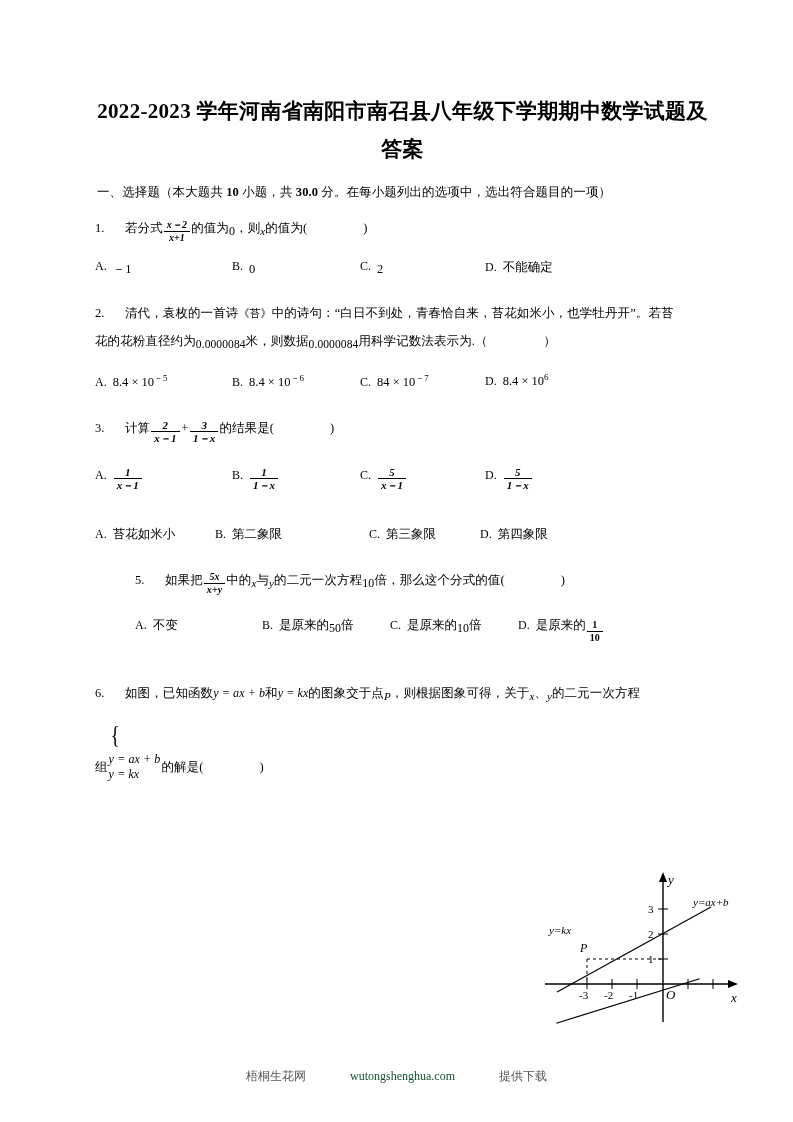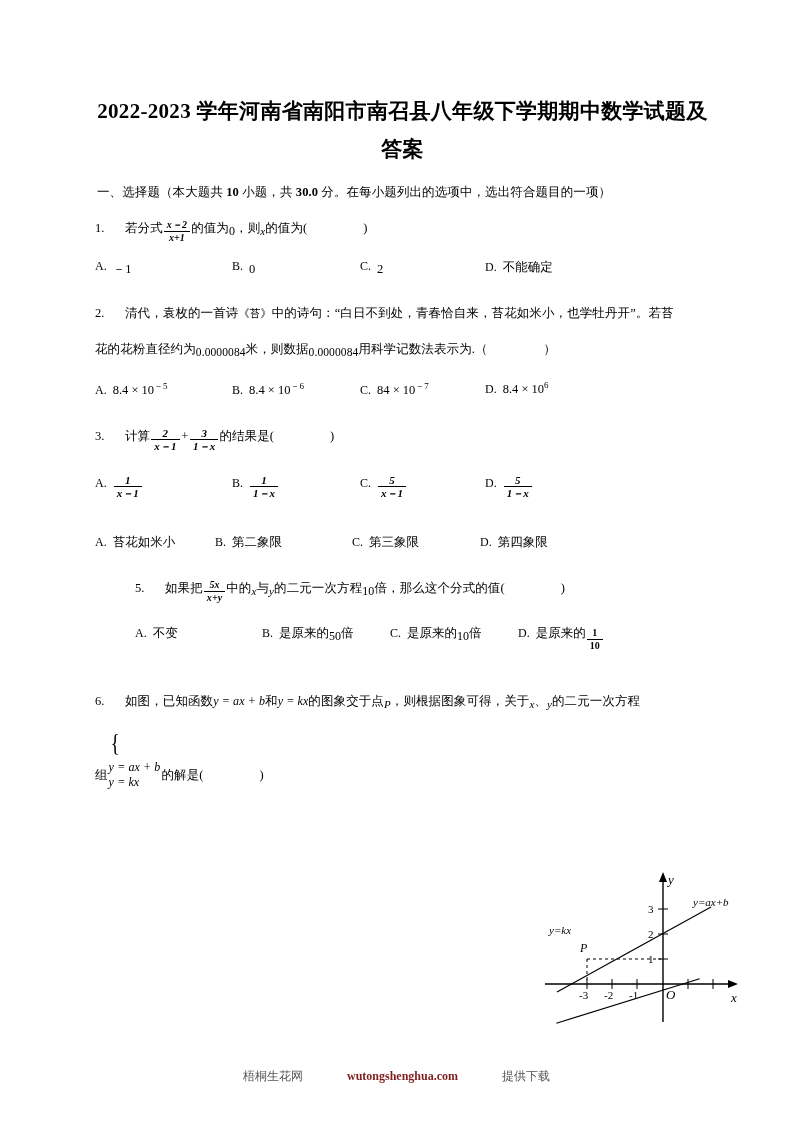--- a/index.html
+++ b/index.html
@@ -181,22 +181,22 @@
     left: 0;
     top: 1068px;
     width: 793px;
     text-align: center;
     font-size: 12px;
     color: #555;
   }
   .footer span { margin: 0 22px; }
   .footer .site {
     font-family: "Liberation Serif", serif;
-    font-weight: bold;
-    color: #7f1d1d;
+    font-weight: normal;
+    color: #14532d;
   }
 </style>
 </head>
 <body>
 
 <div class="page">
   <div class="content">
 
     <div class="doc-title">2022-2023 学年河南省南阳市南召县八年级下学期期中数学试题及答案</div>
 
@@ -213,21 +213,21 @@
         <div class="opt" style="left:137px;"><span class="lbl">B.</span><span class="numsm val">0</span></div>
         <div class="opt" style="left:265px;"><span class="lbl">C.</span><span class="numsm val">2</span></div>
         <div class="opt" style="left:390px;"><span class="lbl">D.</span><span class="val">不能确定</span></div>
       </div>
     </div>
 
     <div class="question" style="margin-top:20px;">
       <div class="q-line">
         <span class="q-num">2.</span><span>清代，袁枚的一首诗</span><span style="font-size:11px;">《苔》</span><span>中的诗句：“白日不到处，青春恰自来，苔花如米小，也学牡丹开”。若苔</span>
       </div>
-      <div class="q-line" style="margin-top:8px;">
+      <div class="q-line" style="">
         <span>花的花粉直径约为</span><span class="sub-small">0.0000084</span><span>米，则数据</span><span class="sub-small">0.0000084</span><span>用科学记数法表示为.（</span><span style="display:inline-block;width:56px;"></span><span>）</span>
       </div>
       <div class="options">
         <div class="opt" style="left:0px;"><span class="lbl">A.</span><span class="sci"><span>8.4 × 10</span><sup>－5</sup></span></div>
         <div class="opt" style="left:137px;"><span class="lbl">B.</span><span class="sci"><span>8.4 × 10</span><sup>－6</sup></span></div>
         <div class="opt" style="left:265px;"><span class="lbl">C.</span><span class="sci"><span>84 × 10</span><sup>－7</sup></span></div>
         <div class="opt" style="left:390px;"><span class="lbl">D.</span><span class="sci"><span>8.4 × 10</span><sup>6</sup></span></div>
       </div>
     </div>
 
@@ -240,21 +240,21 @@
         <div class="opt" style="left:137px;"><span class="lbl">B.</span><span class="frac big"><span class="num">1</span><span class="den">1－x</span></span></div>
         <div class="opt" style="left:265px;"><span class="lbl">C.</span><span class="frac big"><span class="num">5</span><span class="den">x－1</span></span></div>
         <div class="opt" style="left:390px;"><span class="lbl">D.</span><span class="frac big"><span class="num">5</span><span class="den">1－x</span></span></div>
       </div>
     </div>
 
     <div class="question" style="margin-top:26px;">
       <div class="options" style="margin-top:10px;">
         <div class="opt" style="left:0px;"><span class="lbl">A.</span><span class="val">苔花如米小</span></div>
         <div class="opt" style="left:120px;"><span class="lbl">B.</span><span class="val">第二象限</span></div>
-        <div class="opt" style="left:257px;"><span class="lbl">C.</span><span class="val">第三象限</span></div>
+        <div class="opt" style="left:274px;"><span class="lbl">C.</span><span class="val">第三象限</span></div>
         <div class="opt" style="left:385px;"><span class="lbl">D.</span><span class="val">第四象限</span></div>
       </div>
     </div>
 
     <div class="question" style="margin-top:20px;margin-left:40px;">
       <div class="q-line">
         <span class="q-num">5.</span><span>如果把</span><span class="frac"><span class="num">5x</span><span class="den">x+y</span></span><span>中的</span><span class="mathsm">x</span><span>与</span><span class="mathsm">y</span><span>的二元一次方程</span><span class="numsm">10</span><span>倍，那么这个分式的值(</span><span style="display:inline-block;width:56px;"></span><span>)</span>
       </div>
       <div class="options tall" style="margin-top:20px;">
         <div class="opt" style="left:0px;"><span class="lbl">A.</span><span class="val">不变</span></div>

